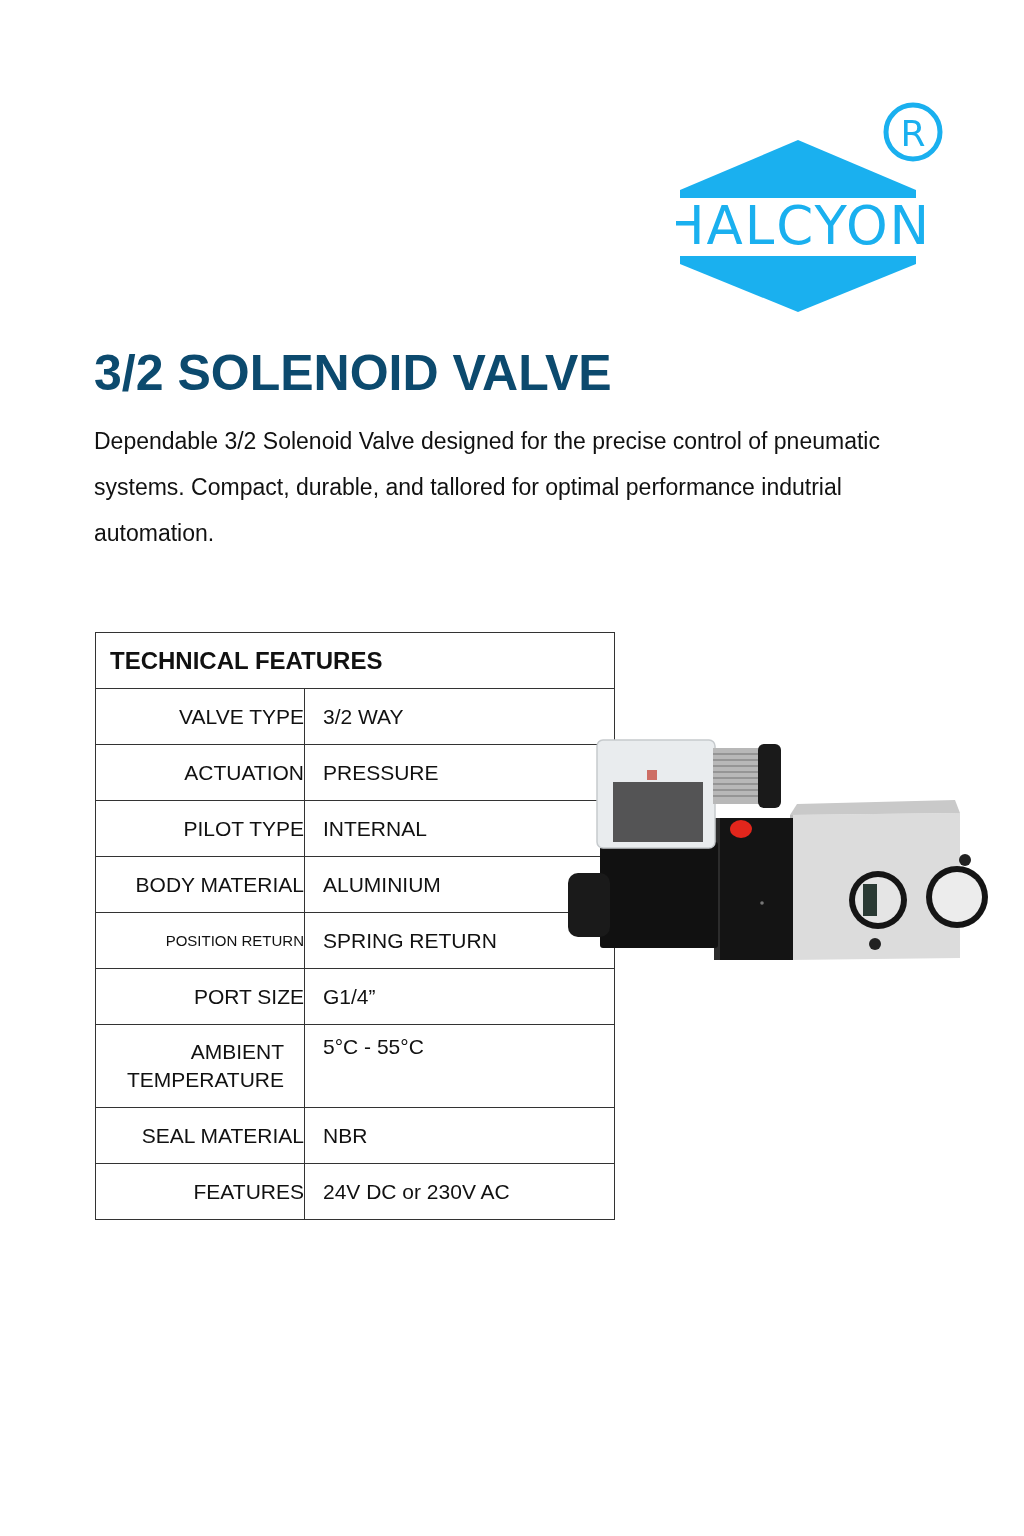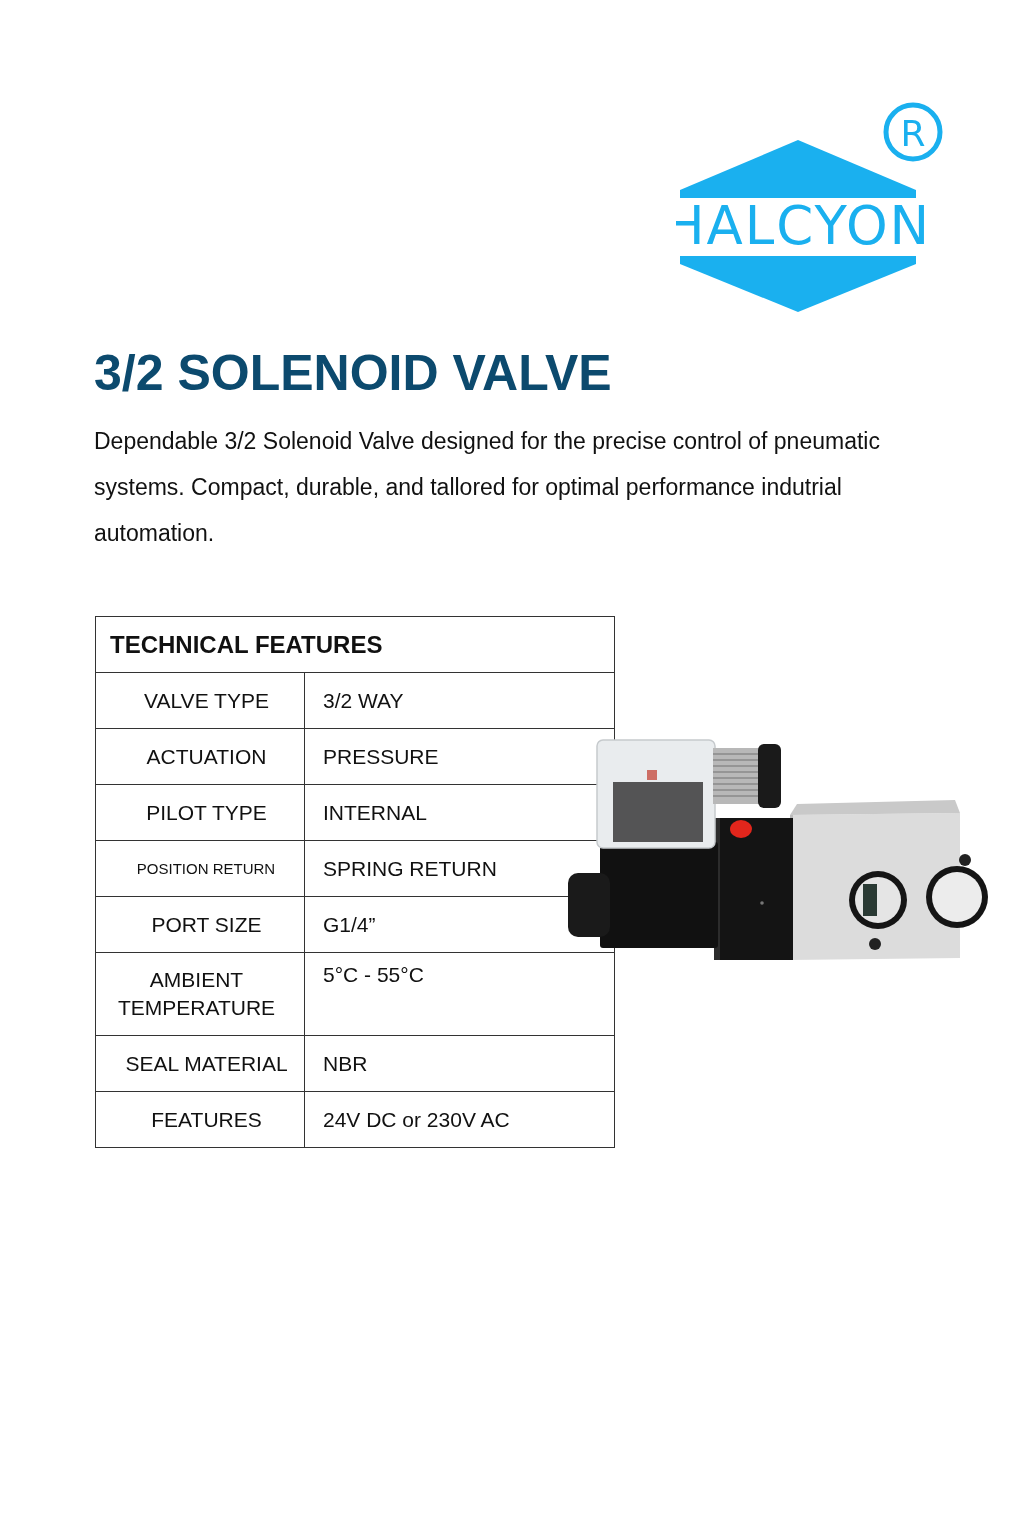--- a/index.html
+++ b/index.html
@@ -1,23 +1,23 @@
 <!DOCTYPE html>
 <html><head>
 <meta charset="utf-8">
 <style>
   html, body { margin:0; padding:0; background:#ffffff; }
   body { width:1024px; height:1536px; position:relative; overflow:hidden; font-family:"Liberation Sans", sans-serif; color:#111; }
   .logo { position:absolute; left:676px; top:102px; width:272px; height:212px; }
   .title { position:absolute; left:94px; top:344px; font-size:50px; font-weight:bold; letter-spacing:0px; margin:0; color:#0c4a6e; }
   .desc { position:absolute; left:94px; top:418px; width:860px; font-size:23px; line-height:46px; margin:0; color:#111; }
-  table.spec { position:absolute; left:95px; top:616px; width:520px; border-collapse:collapse; }
+  table.spec { position:absolute; left:95px; top:632px; width:520px; border-collapse:collapse; }
   table.spec td, table.spec th { border:1.3px solid #333; font-size:21px; color:#111; }
   table.spec th { text-align:left; font-weight:bold; font-size:24px; padding:0 0 0 14px; height:55px; }
-  table.spec td.k { width:195px; padding:0 0 0 13px; text-align:center; line-height:28px; }
+  table.spec td.k { width:195px; padding:0 0 0 13px; text-align:right; line-height:28px; }
   table.spec td.v { text-align:left; padding:0 18px; line-height:28px;margin-top:16px; }
   tr.r1 td { height:55px; }
   tr.r2 td { height:74px; }
   td.top { vertical-align:top; padding-top:8px !important; }
   .product { position:absolute; left:565px; top:730px; width:430px; height:245px; }
 </style>
 </head>
 <body>
 
 <svg class="logo" viewBox="0 0 272 212">
@@ -40,20 +40,24 @@
         <td class="k">VALVE TYPE</td>
         <td class="v">3/2 WAY</td>
       </tr>
   <tr class="r1">
         <td class="k">ACTUATION</td>
         <td class="v">PRESSURE</td>
       </tr>
   <tr class="r1">
         <td class="k">PILOT TYPE</td>
         <td class="v">INTERNAL</td>
+      </tr>
+  <tr class="r1">
+        <td class="k">BODY MATERIAL</td>
+        <td class="v">ALUMINIUM</td>
       </tr>
   <tr class="r1">
         <td class="k" style="font-size:15px;padding-left:12px;">POSITION RETURN</td>
         <td class="v">SPRING RETURN</td>
       </tr>
   <tr class="r1">
         <td class="k">PORT SIZE</td>
         <td class="v">G1/4”</td>
       </tr>
   <tr class="r2">

